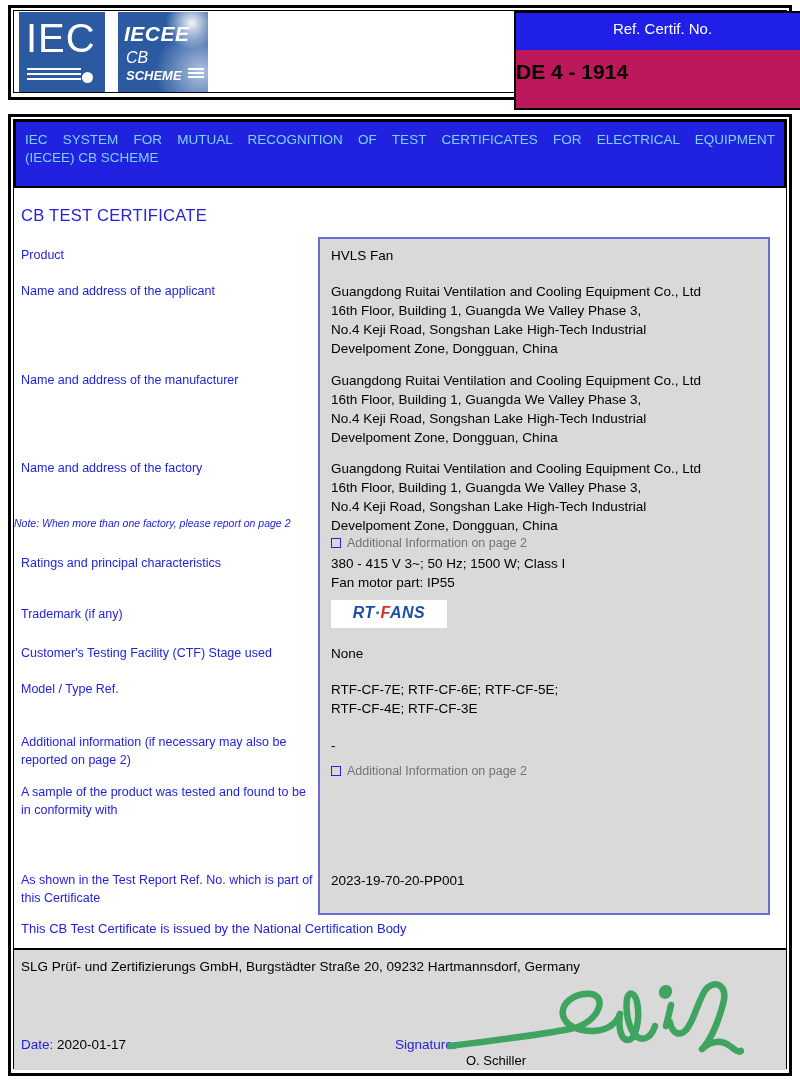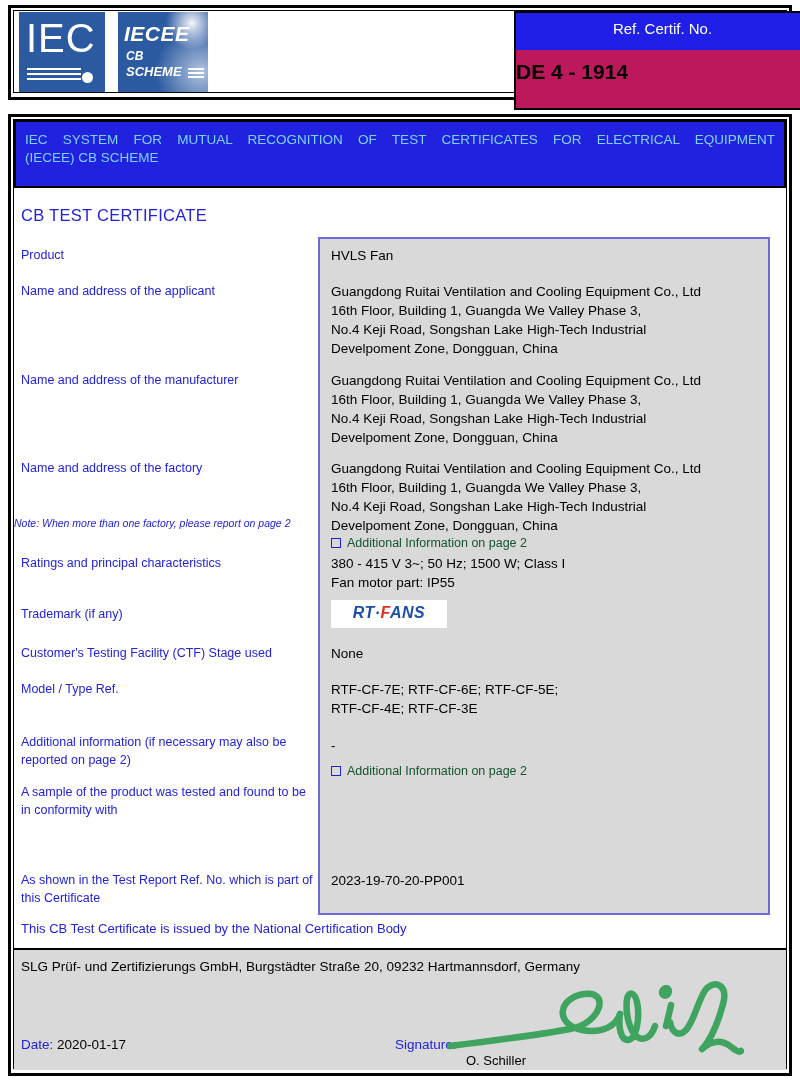--- a/index.html
+++ b/index.html
@@ -17,21 +17,21 @@
   .iec-text { font-size:40px; font-weight:400; letter-spacing:1px; line-height:1; padding:6px 0 0 7px; }
   .iec-lines { position:absolute; left:8px; bottom:9px; width:54px; }
   .iec-lines div { height:2px; background:#fff; margin-bottom:3px; }
   .iec-dot { position:absolute; right:12px; bottom:9px; width:11px; height:11px; border-radius:50%; background:#fff; }
   .iecee-logo { position:absolute; left:104px; top:1px; width:90px; height:80px; color:#fff; font-style:italic; overflow:hidden;
     background:
       radial-gradient(circle at 82% 14%, rgba(255,255,255,.95), rgba(255,255,255,0) 26%),
       radial-gradient(circle at 92% 75%, rgba(220,230,245,.75), rgba(255,255,255,0) 45%),
       #2b5aa0; }
   .iecee-t1 { font-size:21px; font-weight:bold; padding:10px 0 0 6px; letter-spacing:.5px; }
-  .iecee-t2 { font-size:12px; font-weight:bold; padding:3px 0 0 8px; }
+  .iecee-t2 { font-size:16px; font-weight:normal; padding:3px 0 0 8px; }
   .iecee-t3 { font-size:13px; font-weight:bold; padding:1px 0 0 8px; }
   .iecee-lines { position:absolute; right:4px; bottom:12px; width:16px; }
   .iecee-lines div { height:2px; background:#fff; margin-bottom:2px; }
 
   .ref-box { position:absolute; left:476px; top:0px; width:297px; height:99px; border:2px solid #000; background:#be185d;margin-left:24px; }
   .ref-head { height:37px; background:#1f1fe8; color:#fff; font-size:15px; text-align:center; padding-top:7px; }
   .ref-num { height:40px; font-size:21px; font-weight:bold; color:#000; padding-top:10px; }
 
   
   .main-block { left:8px; top:114px; width:784px; height:962px; }
@@ -42,21 +42,21 @@
   .banner-l2 { display:block; font-size:13.5px; margin-top:3px; }
 
   .cert-title { position:absolute; left:7px; top:86px; color:#2222db; font-size:16.5px; letter-spacing:.3px; }
 
   .lbl { position:absolute; left:7px; width:296px; color:#2222db; font-size:12.5px; line-height:18px; }
   .note { position:absolute; left:0; width:296px; color:#2222db; font-size:10.5px; font-style:italic;margin-top:27px; }
 
   .value-box { position:absolute; left:304px; top:117px; width:452px; height:678px; border:2px solid #6b6bd6; background:#d9d9d9; }
   .val { position:absolute; left:317px; color:#000; font-size:13.5px; line-height:19px; }
 
-  .chk-line { position:absolute; left:317px; color:#14532d; font-size:12.5px; }
+  .chk-line { position:absolute; left:317px; color:#737373; font-size:12.5px; }
   .chk-box { display:inline-block; width:10px; height:10px; border:1.5px solid #2222db; margin-right:6px; position:relative; top:1px; }
 
   .tm-logo { position:absolute; left:317px; top:480px; width:116px; height:28px; background:#fff; text-align:center;
     font-style:italic; font-weight:bold; font-size:16px; padding-top:4px; letter-spacing:.5px; }
   .tm-blue { color:#1e4fa8; } .tm-red { color:#d93025; }
 
   .issued-line { position:absolute; left:7px; top:801px; color:#2222db; font-size:13px; }
 
   .gray-footer { position:absolute; left:0; top:828px; width:772px; height:122px; background:#d9d9d9; border-top:2px solid #000; }
   .ncb { position:absolute; left:7px; top:9px; color:#000; font-size:13.5px; }

